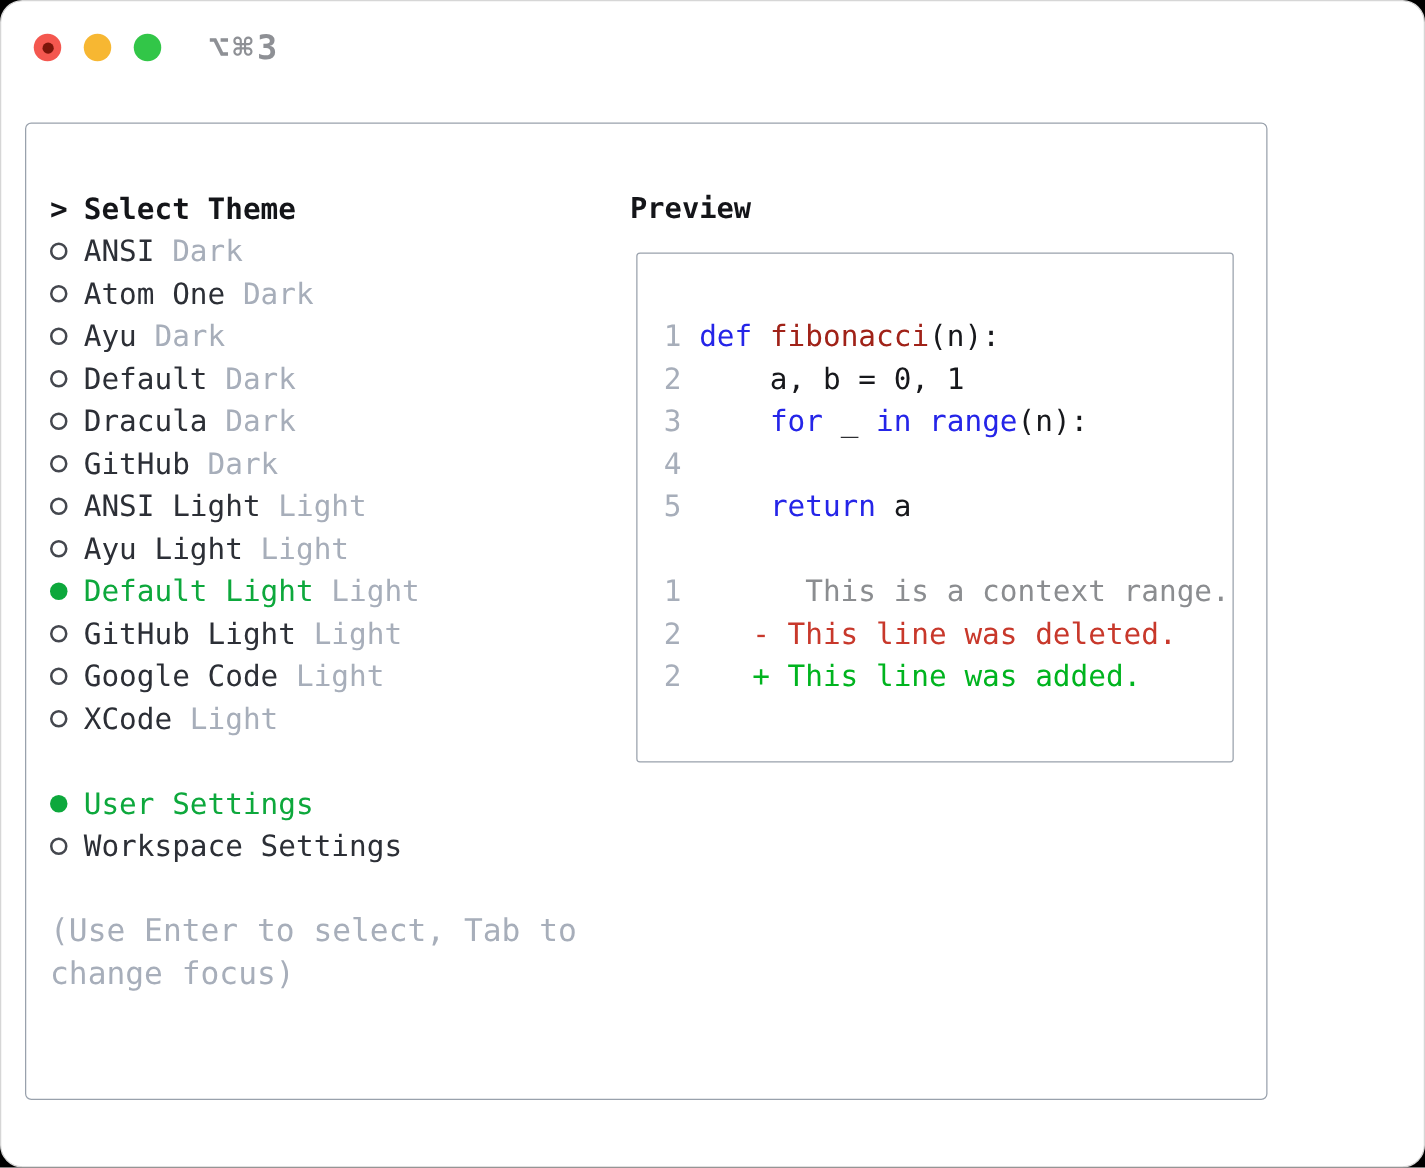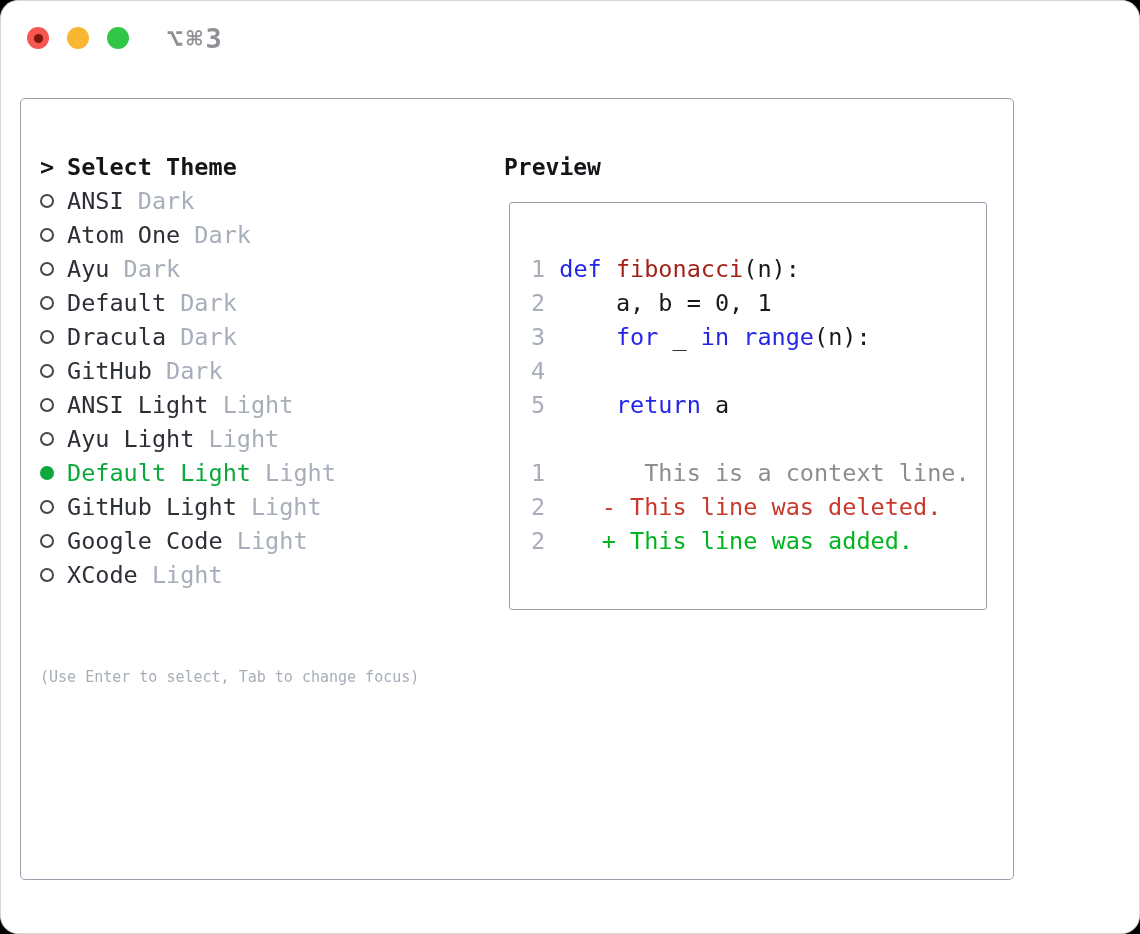--- a/index.html
+++ b/index.html
@@ -43,21 +43,21 @@
   }
   .dot.sel{background:var(--accent-green);border:none;}
   .row.header .label{font-weight:bold;color:var(--heading-black);}
   .name{color:var(--text-dark);}
   .name.sel{color:var(--accent-green);}
   .suffix{color:var(--dim-gray);}
   .apply-label{color:var(--text-dark);}
   .apply-label.sel{color:var(--accent-green);}
   .spacer{height:34px;}
   .hint{
-    width:436px;font-size:15px;line-height:34px;color:var(--dim-gray);
+    width:436px;font-size:25px;line-height:34px;color:var(--dim-gray);
     word-break:normal;overflow-wrap:break-word;
   }
   
   .preview-title{
     position:absolute;left:483px;top:51px;height:34px;display:flex;align-items:center;
     font-size:23px;font-weight:bold;color:var(--heading-black);
   }
   .pbox{
     position:absolute;left:488px;top:103px;width:478px;height:408px;box-sizing:border-box;
     border:1.5px solid var(--border-gray);border-radius:3px;background:#fff;
@@ -99,36 +99,40 @@
           <div class="row"><span class="marker"><span class="dot"></span></span><span class="name">Dracula</span><span class="suffix"> Dark</span></div>
           <div class="row"><span class="marker"><span class="dot"></span></span><span class="name">GitHub</span><span class="suffix"> Dark</span></div>
           <div class="row"><span class="marker"><span class="dot"></span></span><span class="name">ANSI Light</span><span class="suffix"> Light</span></div>
           <div class="row"><span class="marker"><span class="dot"></span></span><span class="name">Ayu Light</span><span class="suffix"> Light</span></div>
           <div class="row"><span class="marker"><span class="dot sel"></span></span><span class="name sel">Default Light</span><span class="suffix"> Light</span></div>
           <div class="row"><span class="marker"><span class="dot"></span></span><span class="name">GitHub Light</span><span class="suffix"> Light</span></div>
           <div class="row"><span class="marker"><span class="dot"></span></span><span class="name">Google Code</span><span class="suffix"> Light</span></div>
           <div class="row"><span class="marker"><span class="dot"></span></span><span class="name">XCode</span><span class="suffix"> Light</span></div>
         </div>
       <div class="spacer"></div>
+      <div id="apply-list">
+          <div class="row"><span class="marker"><span class="dot sel"></span></span><span class="apply-label sel">User Settings</span></div>
+          <div class="row"><span class="marker"><span class="dot"></span></span><span class="apply-label">Workspace Settings</span></div>
+        </div>
       <div class="spacer"></div>
       <div class="hint">(Use Enter to select, Tab to change focus)</div>
     </div>
 
     <div class="preview-title">Preview</div>
 
     <div class="pbox">
       <div id="code-lines">
           <div class="line"><span class="num">1</span><span class="pl"> </span><span class="kw">def</span><span class="pl"> </span><span class="fn">fibonacci</span><span class="pl">(n):</span></div>
           <div class="line"><span class="num">2</span><span class="pl">     a, b = 0, 1</span></div>
           <div class="line"><span class="num">3</span><span class="pl">     </span><span class="kw">for</span><span class="pl"> _ </span><span class="kw">in</span><span class="pl"> </span><span class="kw">range</span><span class="pl">(n):</span></div>
           <div class="line"><span class="num">4</span></div>
           <div class="line"><span class="num">5</span><span class="pl">     </span><span class="kw">return</span><span class="pl"> a</span></div>
         </div>
       <div class="spacer"></div>
       <div id="diff-lines">
-          <div class="line"><span class="num">1</span><span class="ctx">       This is a context line.</span></div>
+          <div class="line"><span class="num">1</span><span class="ctx">       This is a context range.</span></div>
           <div class="line"><span class="num">2</span><span class="del">    - This line was deleted.</span></div>
           <div class="line"><span class="num">2</span><span class="add">    + This line was added.</span></div>
         </div>
     </div>
 
   </div>
 </div>
 
 </body></html>

